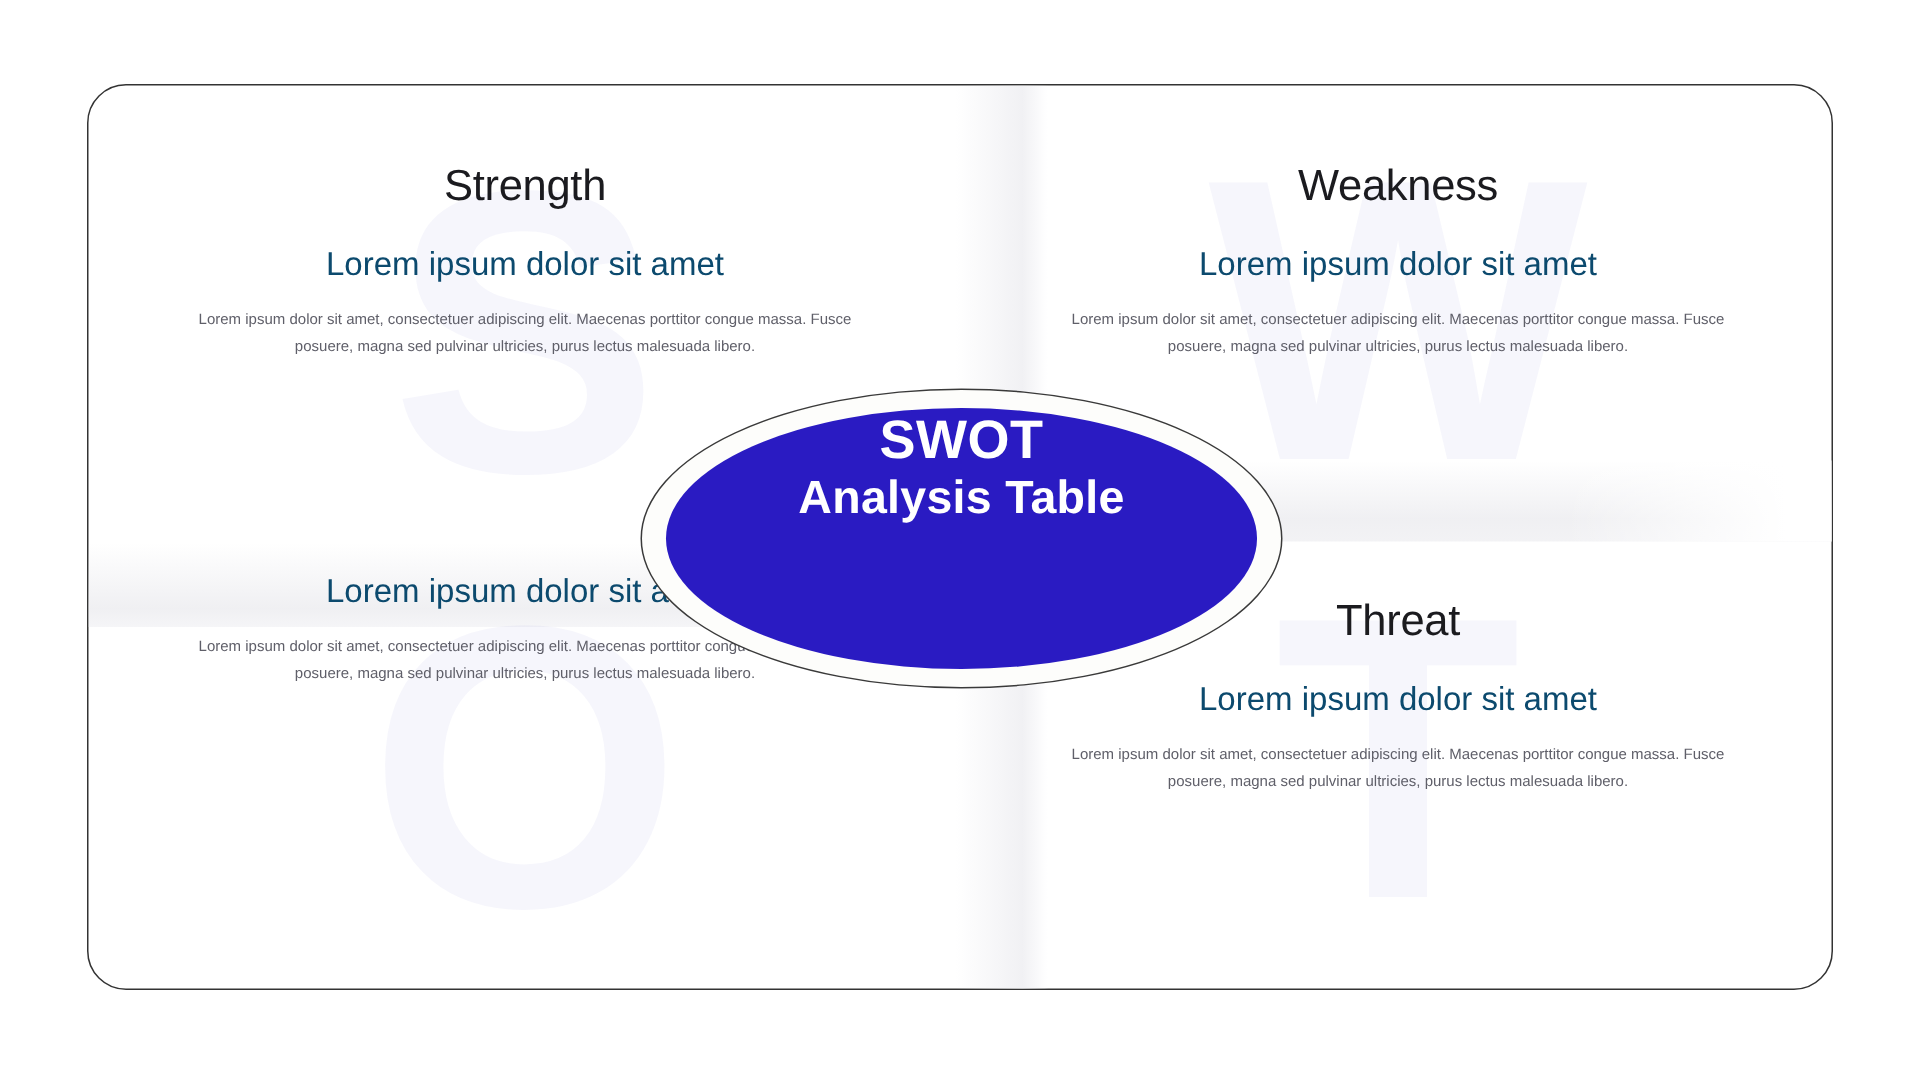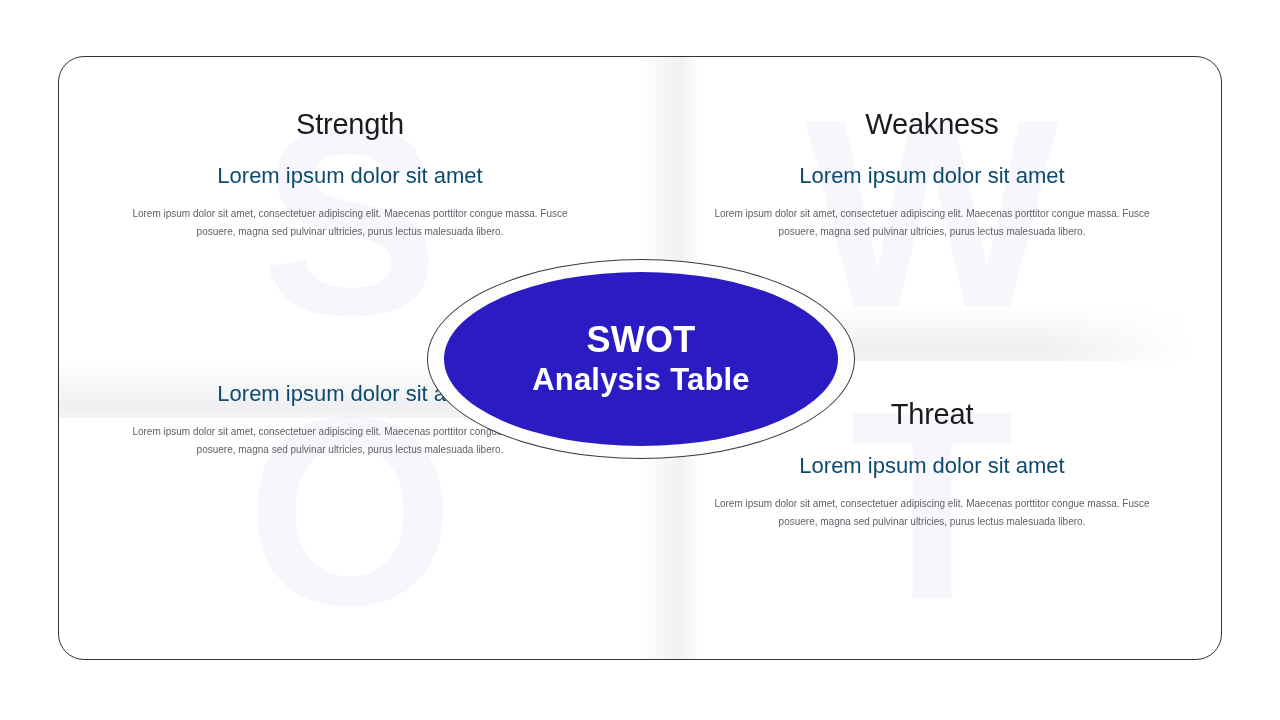--- a/index.html
+++ b/index.html
@@ -195,21 +195,20 @@
     position: absolute;
     left: 17px;
     top: 13px;
     width: 394px;
     height: 174px;
     border-radius: 50%;
     background: #2a1bc2;
     display: flex;
     flex-direction: column;
     align-items: center;
-    justify-content: center;
   }
   .badge-line1 {
     color: #ffffff;
     font-size: 36px;
     font-weight: bold;
     line-height: 1.18;
     letter-spacing: 0.3px;
   }
   .badge-line2 {
     color: #ffffff;

